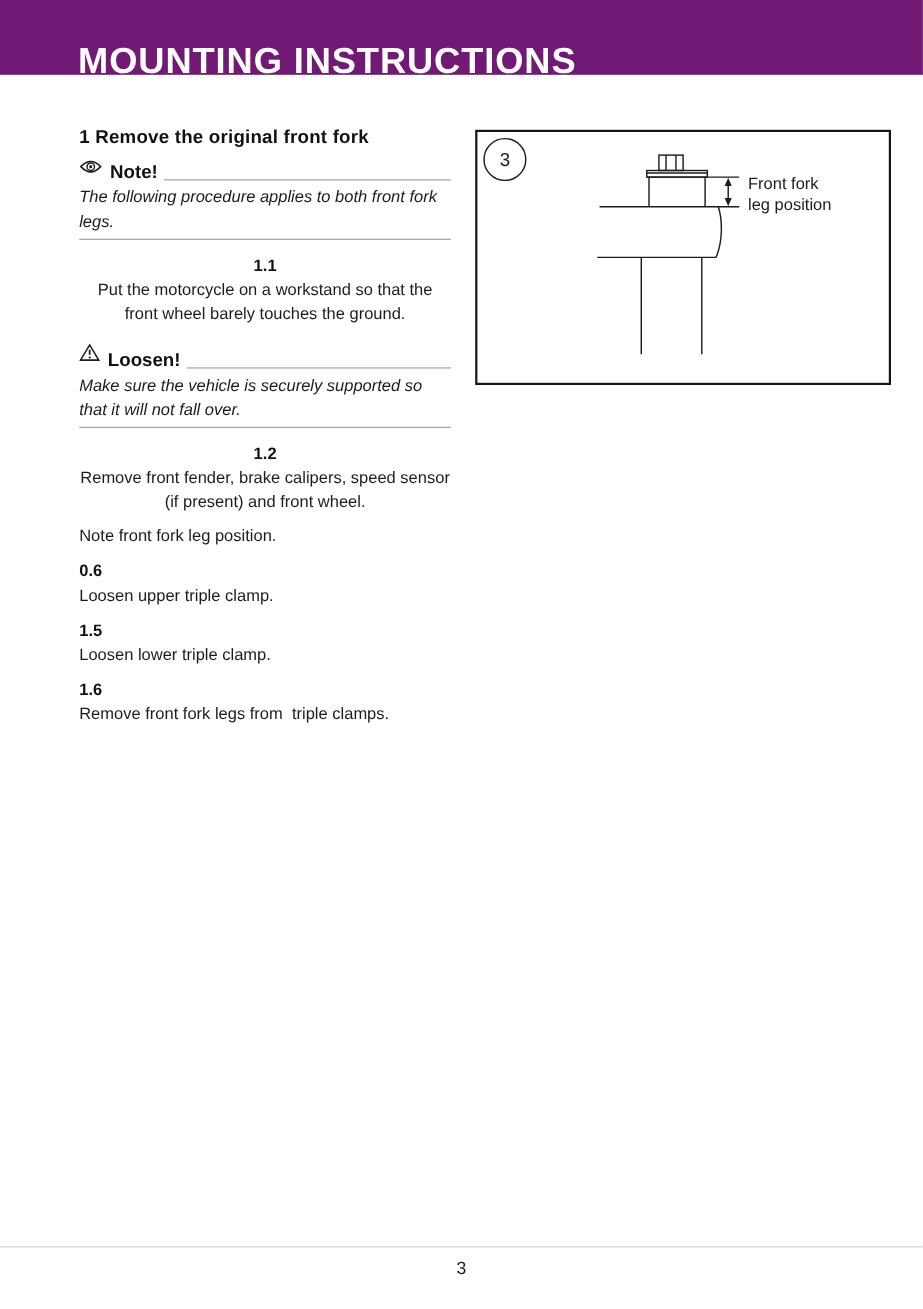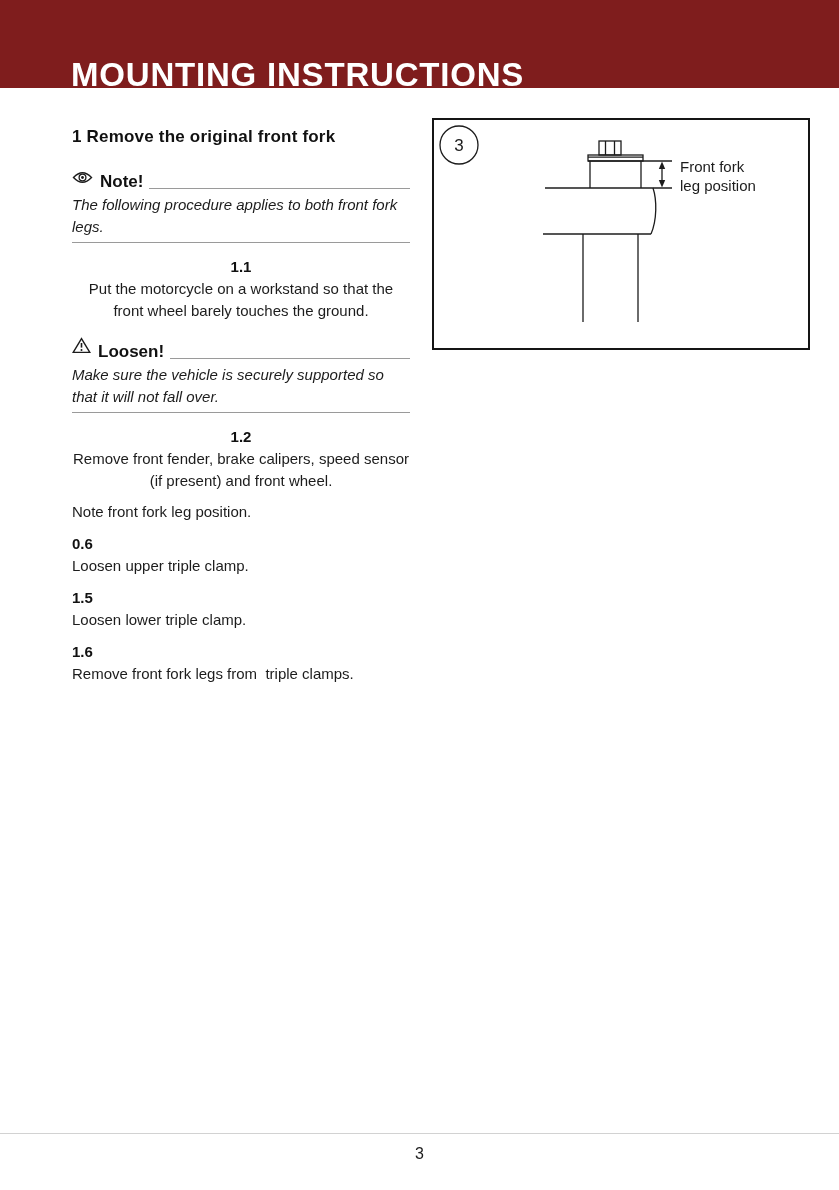--- a/index.html
+++ b/index.html
@@ -8,42 +8,42 @@
     position:relative;
     background:#ffffff;
     font-family:"Liberation Sans", sans-serif;
     color:#1c1c1c;
     overflow:hidden;
   }
 
   
   .header {
     position:absolute; top:0; left:0;
-    width:839px; height:88px;
-    background:#7f1d1d;
+    width:839px; height:68px;
+    background:#701a75;
     overflow:hidden;
   }
   .header-title {
     position:absolute; left:71px; bottom:-3px;
     font-size:33px; font-weight:bold; color:#ffffff;
     letter-spacing:0.8px; line-height:1; white-space:nowrap;
   }
 
   
   .content {
     position:absolute; left:72px; top:107px; width:338px;
   }
   .section-heading {
     font-size:17px; font-weight:bold; letter-spacing:0.2px;
-    margin-top:20px; line-height:20px; color:#111;
+    margin-top:8px; line-height:20px; color:#111;
   }
   .rubric {
     display:flex; align-items:flex-end;
   }
-  .rubric.note-rubric    { margin-top:23px; }
+  .rubric.note-rubric    { margin-top:10px; }
   .rubric.warning-rubric { margin-top:15px; }
   .rubric .icon {
     flex:0 0 auto; margin:0 7px 3px 0; display:block;
   }
   .rubric-label {
     font-size:17px; font-weight:bold; line-height:19px; color:#111;
     white-space:nowrap;
   }
   .rubric .rule {
     flex:1 1 auto; height:0;

